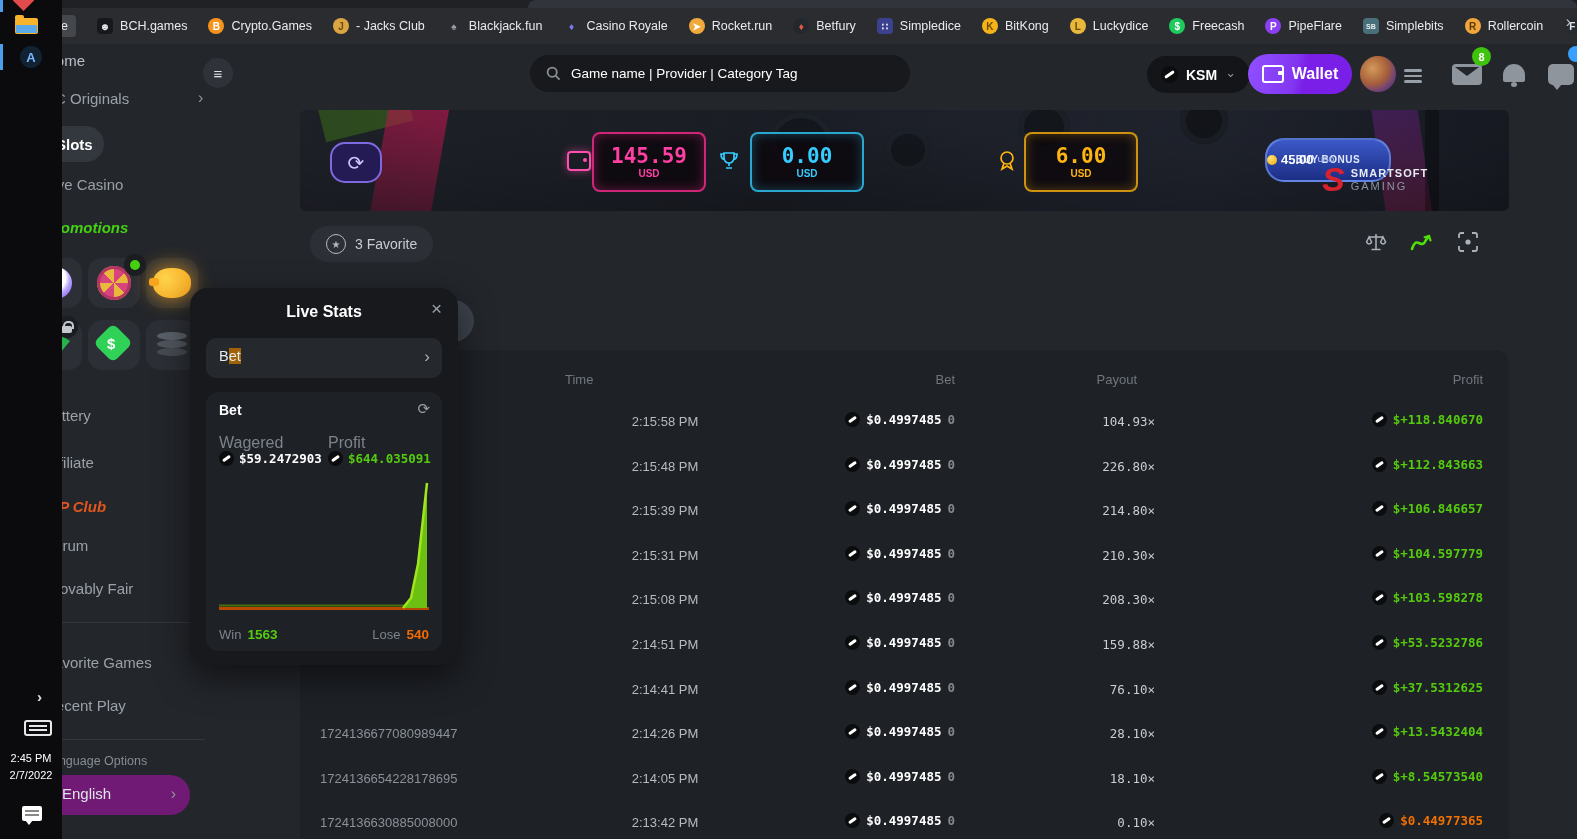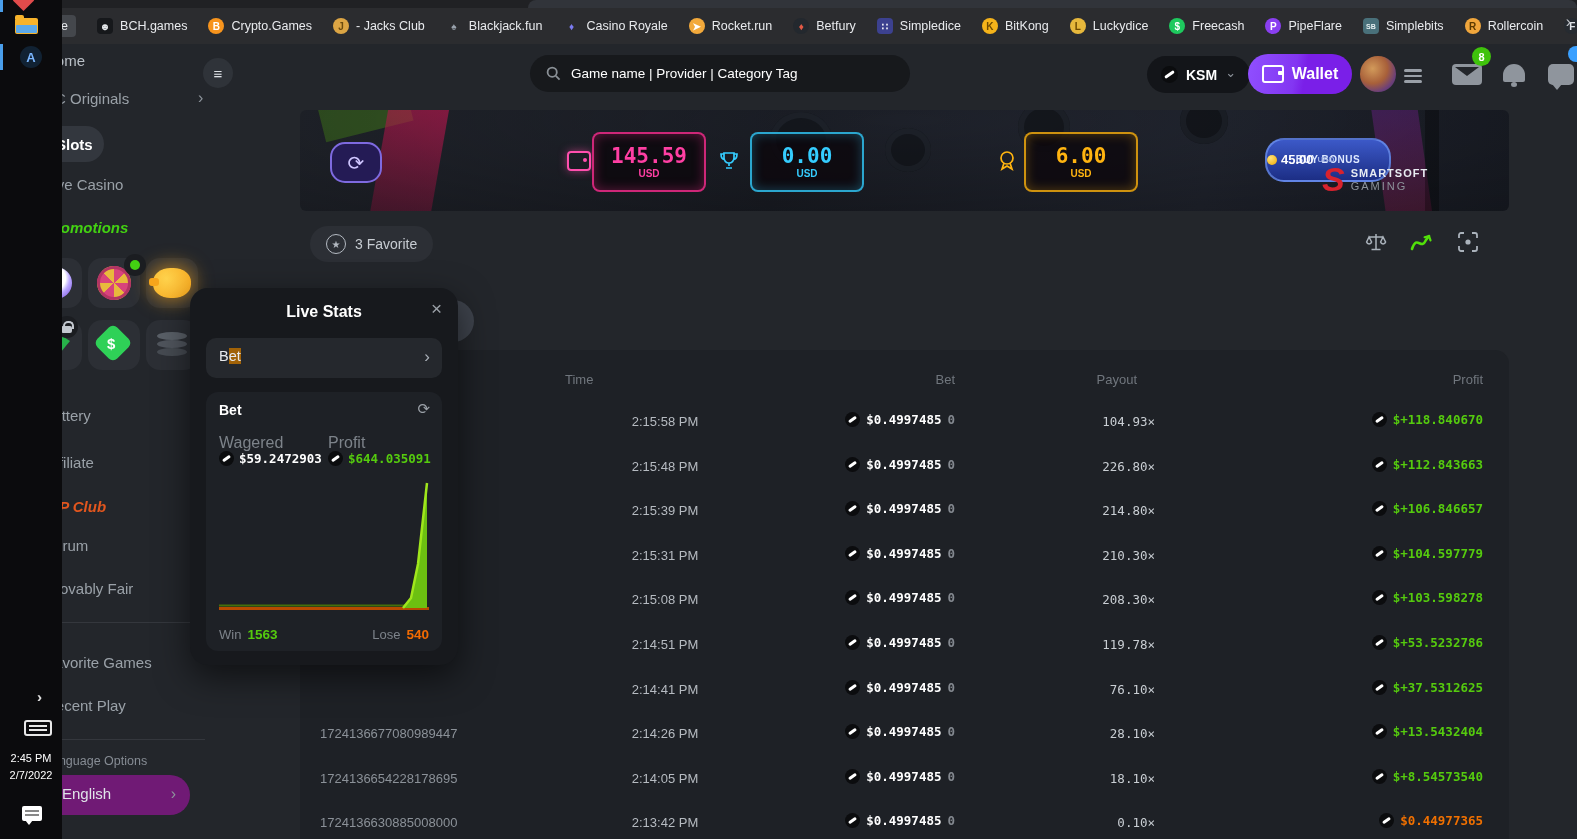--- a/index.html
+++ b/index.html
@@ -498,21 +498,21 @@
             </span>
           </div>
           <div class="row" style="top: 285px;">
             <span class="c-id"></span>
             <span class="c-time">2:14:51 PM</span>
             <span class="c-bet">
               <span class="coin-s"></span>
               <span>$0.4997485</span>
               <span class="dim">0</span>
             </span>
-            <span class="c-payout">119.78×</span>
+            <span class="c-payout">159.88×</span>
             <span class="c-profit">
               <span class="coin-s"></span>
               <span>$+53.5232786</span>
             </span>
           </div>
           <div class="row" style="top: 329.6px;">
             <span class="c-id"></span>
             <span class="c-time">2:14:41 PM</span>
             <span class="c-bet">
               <span class="coin-s"></span>

